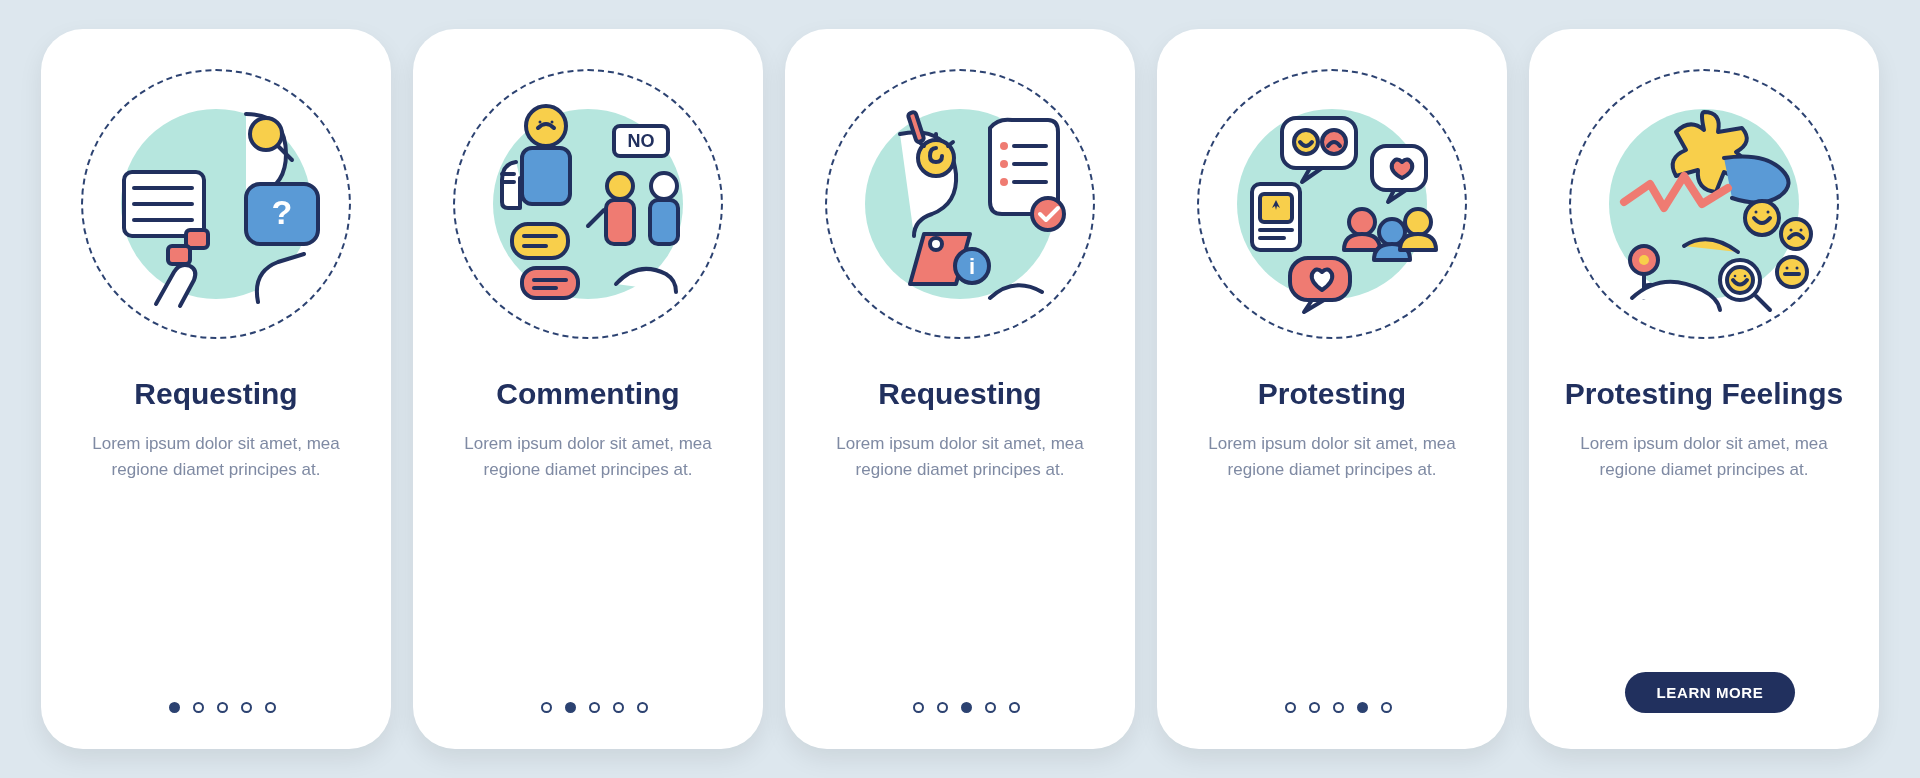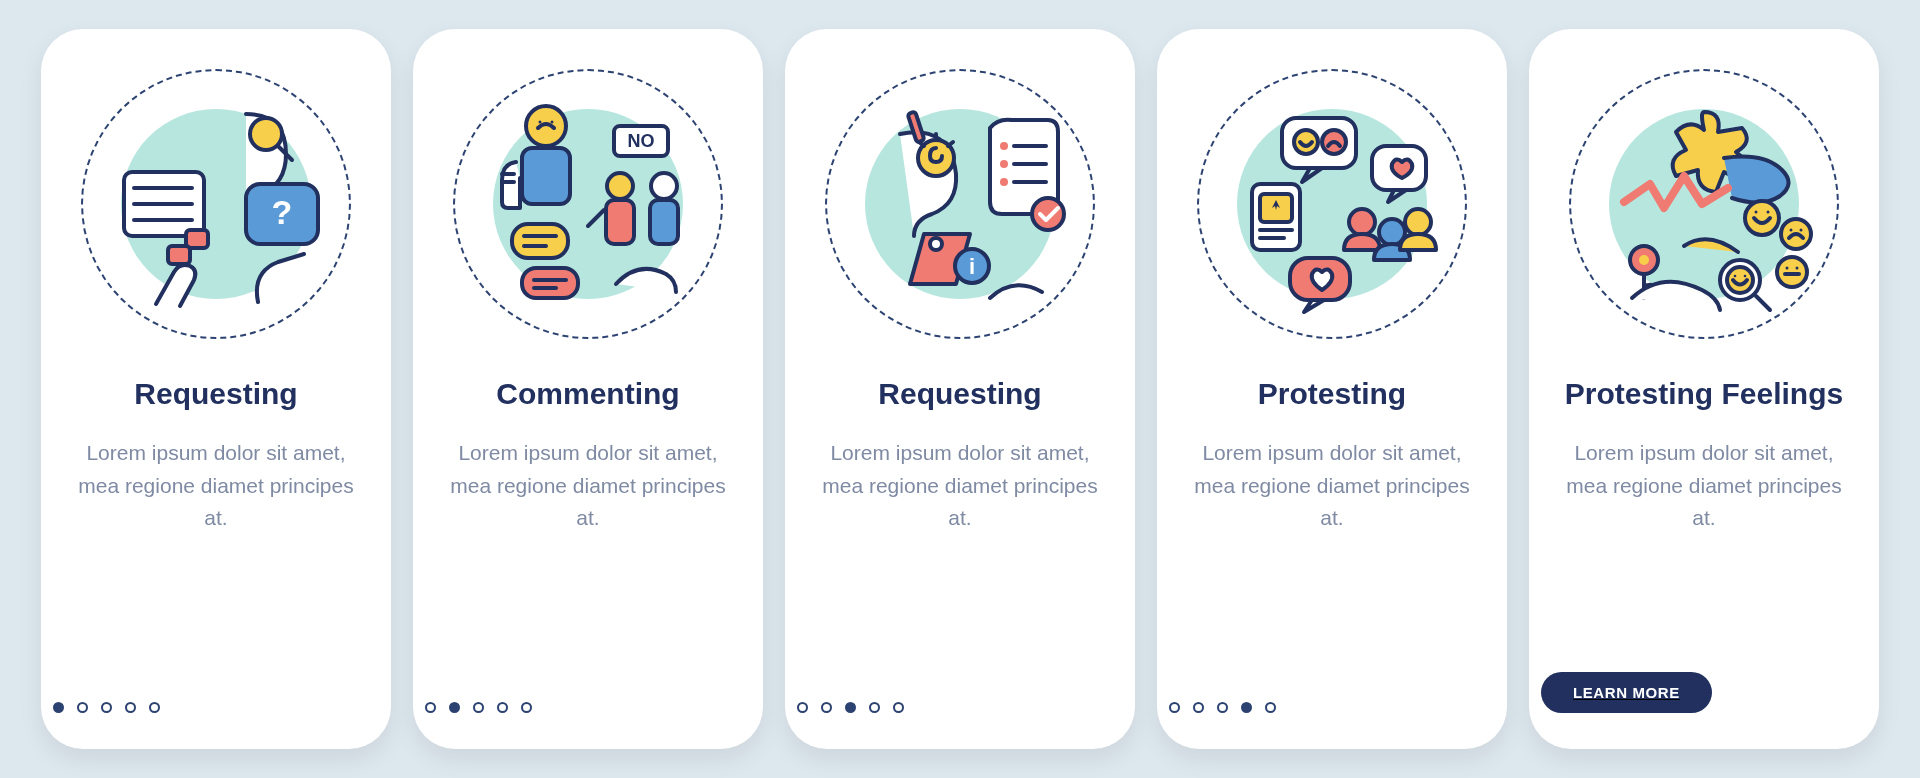--- a/index.html
+++ b/index.html
@@ -54,35 +54,34 @@
     height: 240px;
   }
   .title {
     margin-top: 38px;
     color: #21305e;
     font-size: 30px;
     font-weight: 700;
     text-align: center;
   }
   .body {
-    margin-top: 26px;
+    margin-top: 20px;
     color: #7f8aa3;
-    font-size: 21px;
+    font-size: 17px;
     line-height: 1.55;
     text-align: center;
     max-width: 280px;
   }
   .footer {
     position: absolute;
     bottom: 36px;
     left: 12px;
     right: 0;
     display: flex;
-    justify-content: flex-start;
-    text-decoration: underline;
+    justify-content: center;
   }
   .dots {
     display: flex;
     gap: 13px;
     align-items: center;
   }
   .dot {
     width: 11px;
     height: 11px;
     border-radius: 50%;

